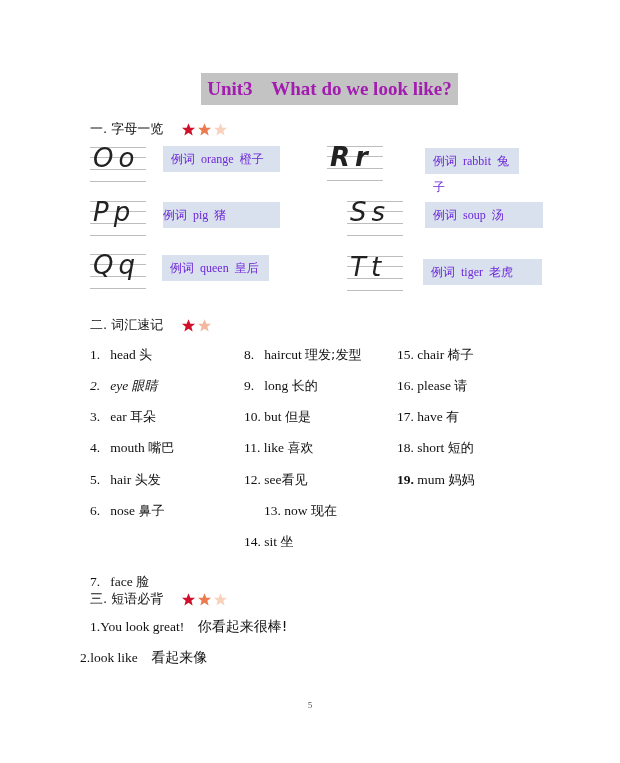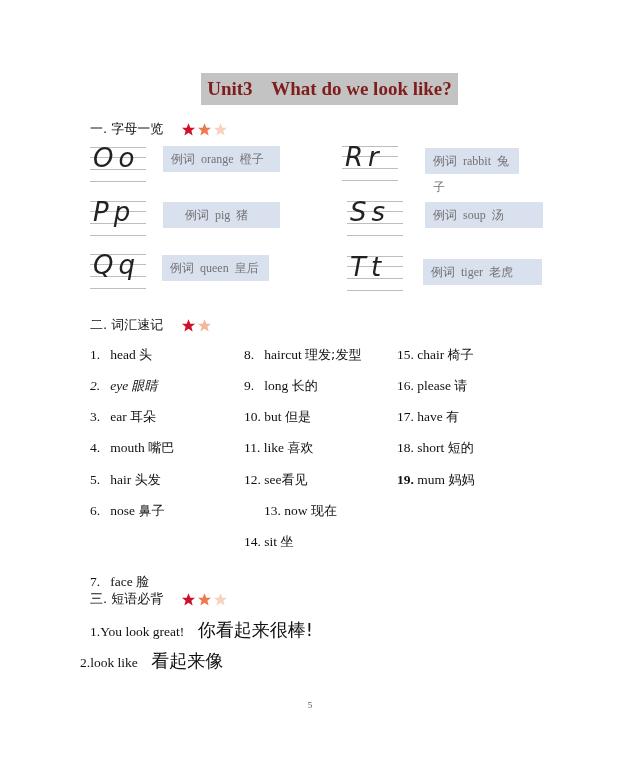--- a/index.html
+++ b/index.html
@@ -1,36 +1,36 @@
 <!DOCTYPE html>
 <html><head>
 <meta charset="utf-8">
 <style>
   html, body { margin: 0; padding: 0; background: #ffffff; }
   body { width: 620px; height: 763px; position: relative; overflow: hidden;
          font-family: "Liberation Serif", "DejaVu Serif", serif; color: #111; }
   .abs { position: absolute; }
   .title { left: 201px; top: 73px; width: 257px; height: 32px; background: #c3c3c3;
            font-family: "Liberation Serif", serif; font-weight: bold; font-size: 19px;
-           line-height: 32px; text-align: center; color: #7f1d1d; white-space: pre; }
+           line-height: 32px; text-align: center; color: #a21caf; white-space: pre; }
   .section-head { font-family: "DejaVu Sans", sans-serif; font-size: 13px; color: #111; }
   .stars { display: inline-flex; gap: 1px; margin-left: 14px; vertical-align: middle; }
   .star { width: 15px; height: 15px; }
   .letter-box { width: 56px; height: 44px; }
   .letter-box .line { position: absolute; left: 0; width: 56px; height: 1px; background: #bdbdbd; }
   .letter-box .glyph { position: absolute; left: 3px; top: 0; font-family: "DejaVu Sans", sans-serif;
            font-style: italic; font-size: 26px; color: #222; letter-spacing: 5px; line-height: 30px; }
   .example { background: #d9e0ee; height: 26px; line-height: 26px; font-size: 12px;
-             font-family: "Liberation Serif", serif; padding-left: 8px; box-sizing: border-box; color: #737373; }
+             font-family: "Liberation Serif", serif; padding-left: 8px; box-sizing: border-box; color: #6d28d9; }
   .example .cn { font-family: "DejaVu Sans", sans-serif; font-size: 12px; }
   .vocab { font-size: 13.5px; font-family: "Liberation Serif", serif; white-space: pre; }
   .vocab .cn { font-family: "DejaVu Sans", sans-serif; font-size: 13px; }
   .vocab .num.bold { font-weight: bold; }
   .phrase { font-size: 13.5px; font-family: "Liberation Serif", serif; white-space: pre; }
-  .phrase .cn { font-family: "DejaVu Sans", sans-serif; font-size: 18px; }
+  .phrase .cn { font-family: "DejaVu Sans", sans-serif; font-size: 14px; }
   .page-num { left: 300px; top: 700px; width: 20px; text-align: center; font-size: 9px; color: #555; }
 </style>
 </head>
 <body>
 
 <div class="abs title">Unit3    What do we look like?</div>
 
 <div class="abs section-head" style="left:90px; top:120px;">
   <span>一. 字母一览</span>
   <span class="stars">
@@ -59,40 +59,40 @@
   <span class="cn">橙子</span>
 </div>
 
 <div class="abs letter-box" style="left:90px; top:197px;">
   <div class="line" style="top:4px;"></div>
     <div class="line" style="top:14px;"></div>
     <div class="line" style="top:26px;"></div>
     <div class="line" style="top:38px;"></div>
   <div class="glyph">Pp</div>
 </div>
-<div class="abs example" style="left:163px; top:202px; width:117px; padding-left:22px;">
+<div class="abs example" style="left:163px; top:202px; width:117px; padding-left:0;">
   <span class="cn">例词</span>&nbsp;
   <span>pig</span>&nbsp;
   <span class="cn">猪</span>
 </div>
 
 <div class="abs letter-box" style="left:90px; top:250px;">
   <div class="line" style="top:4px;"></div>
     <div class="line" style="top:14px;"></div>
     <div class="line" style="top:26px;"></div>
     <div class="line" style="top:38px;"></div>
   <div class="glyph">Qq</div>
 </div>
 <div class="abs example" style="left:162px; top:255px; width:107px;">
   <span class="cn">例词</span>&nbsp;
   <span>queen</span>&nbsp;
   <span class="cn">皇后</span>
 </div>
 
-<div class="abs letter-box" style="left:342px; top:142px;">
+<div class="abs letter-box" style="left:327px; top:142px;font-weight:bold;">
   <div class="line" style="top:4px;"></div>
     <div class="line" style="top:14px;"></div>
     <div class="line" style="top:26px;"></div>
     <div class="line" style="top:38px;"></div>
   <div class="glyph">Rr</div>
 </div>
 <div class="abs example" style="left:425px; top:148px; width:94px;">
   <span class="cn">例词</span>&nbsp;
   <span>rabbit</span>&nbsp;
   <span class="cn">兔子</span>

